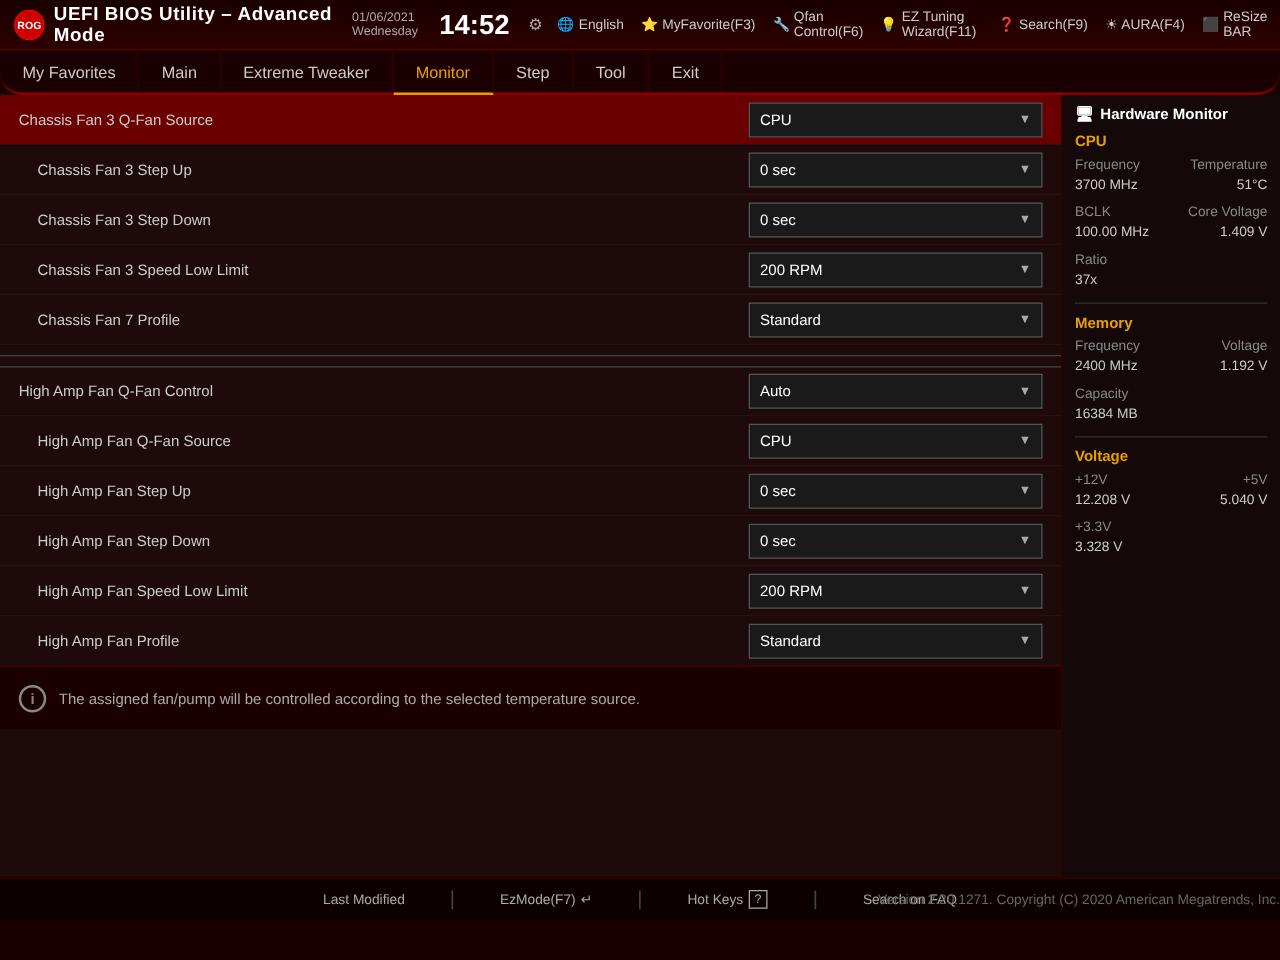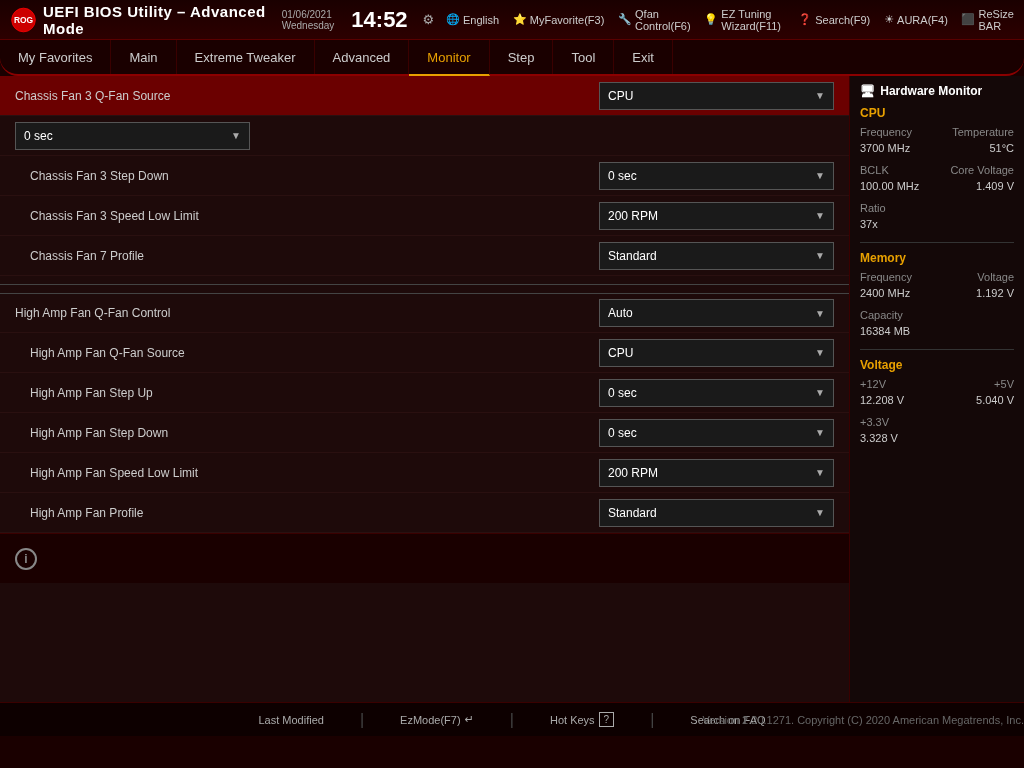--- a/index.html
+++ b/index.html
@@ -303,21 +303,20 @@
       <span>⬛</span>
       <span>ReSize BAR</span>
     </div>
   </div>
 </div>
 
 <div class="nav">
   <div class="nav-item">My Favorites</div>
   <div class="nav-item">Main</div>
   <div class="nav-item">Extreme Tweaker</div>
-  <div class="nav-item">Advanced</div>
   <div class="nav-item active">Monitor</div>
   <div class="nav-item">Step</div>
   <div class="nav-item">Tool</div>
   <div class="nav-item">Exit</div>
 </div>
 
 <div class="main-layout">
 
   <div class="content-area">
     <div class="settings-table">
@@ -326,20 +325,21 @@
         <span class="row-label">Chassis Fan 3 Q-Fan Source</span>
         <div class="row-value">
           <div class="dropdown">
             <span>CPU</span>
             <span class="dropdown-arrow">▼</span>
           </div>
         </div>
       </div>
 
       <div class="settings-row">
+        <span class="row-label indented">Chassis Fan 3 Step Up</span>
         <div class="row-value">
           <div class="dropdown">
             <span>0 sec</span>
             <span class="dropdown-arrow">▼</span>
           </div>
         </div>
       </div>
 
       <div class="settings-row">
         <span class="row-label indented">Chassis Fan 3 Step Down</span>
@@ -430,20 +430,21 @@
             <span>Standard</span>
             <span class="dropdown-arrow">▼</span>
           </div>
         </div>
       </div>
 
     </div>
 
     <div class="info-bar">
       <div class="info-icon">i</div>
+      <span class="info-text">The assigned fan/pump will be controlled according to the selected temperature source.</span>
     </div>
   </div>
 
   <div class="sidebar">
     <div class="sidebar-title">
       <span>🖥</span>
       <span>Hardware Monitor</span>
     </div>
 
     <div class="sidebar-section-title">CPU</div>

